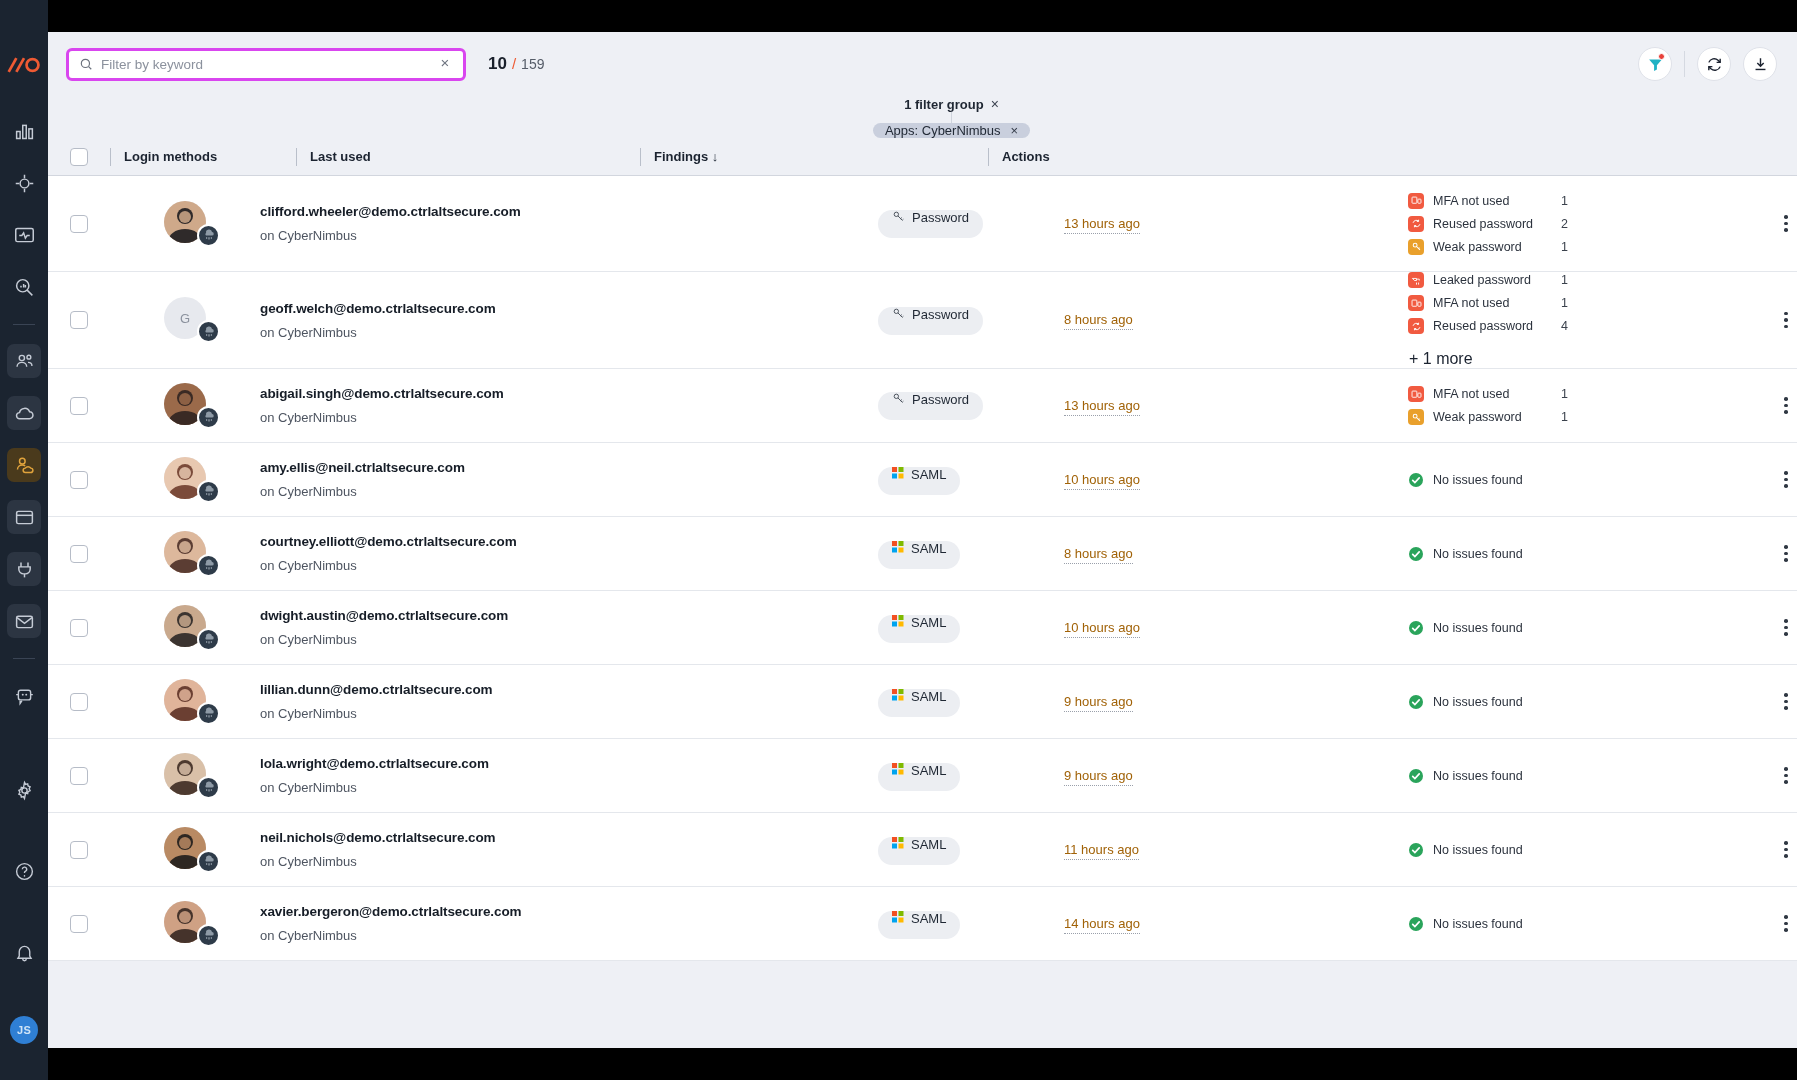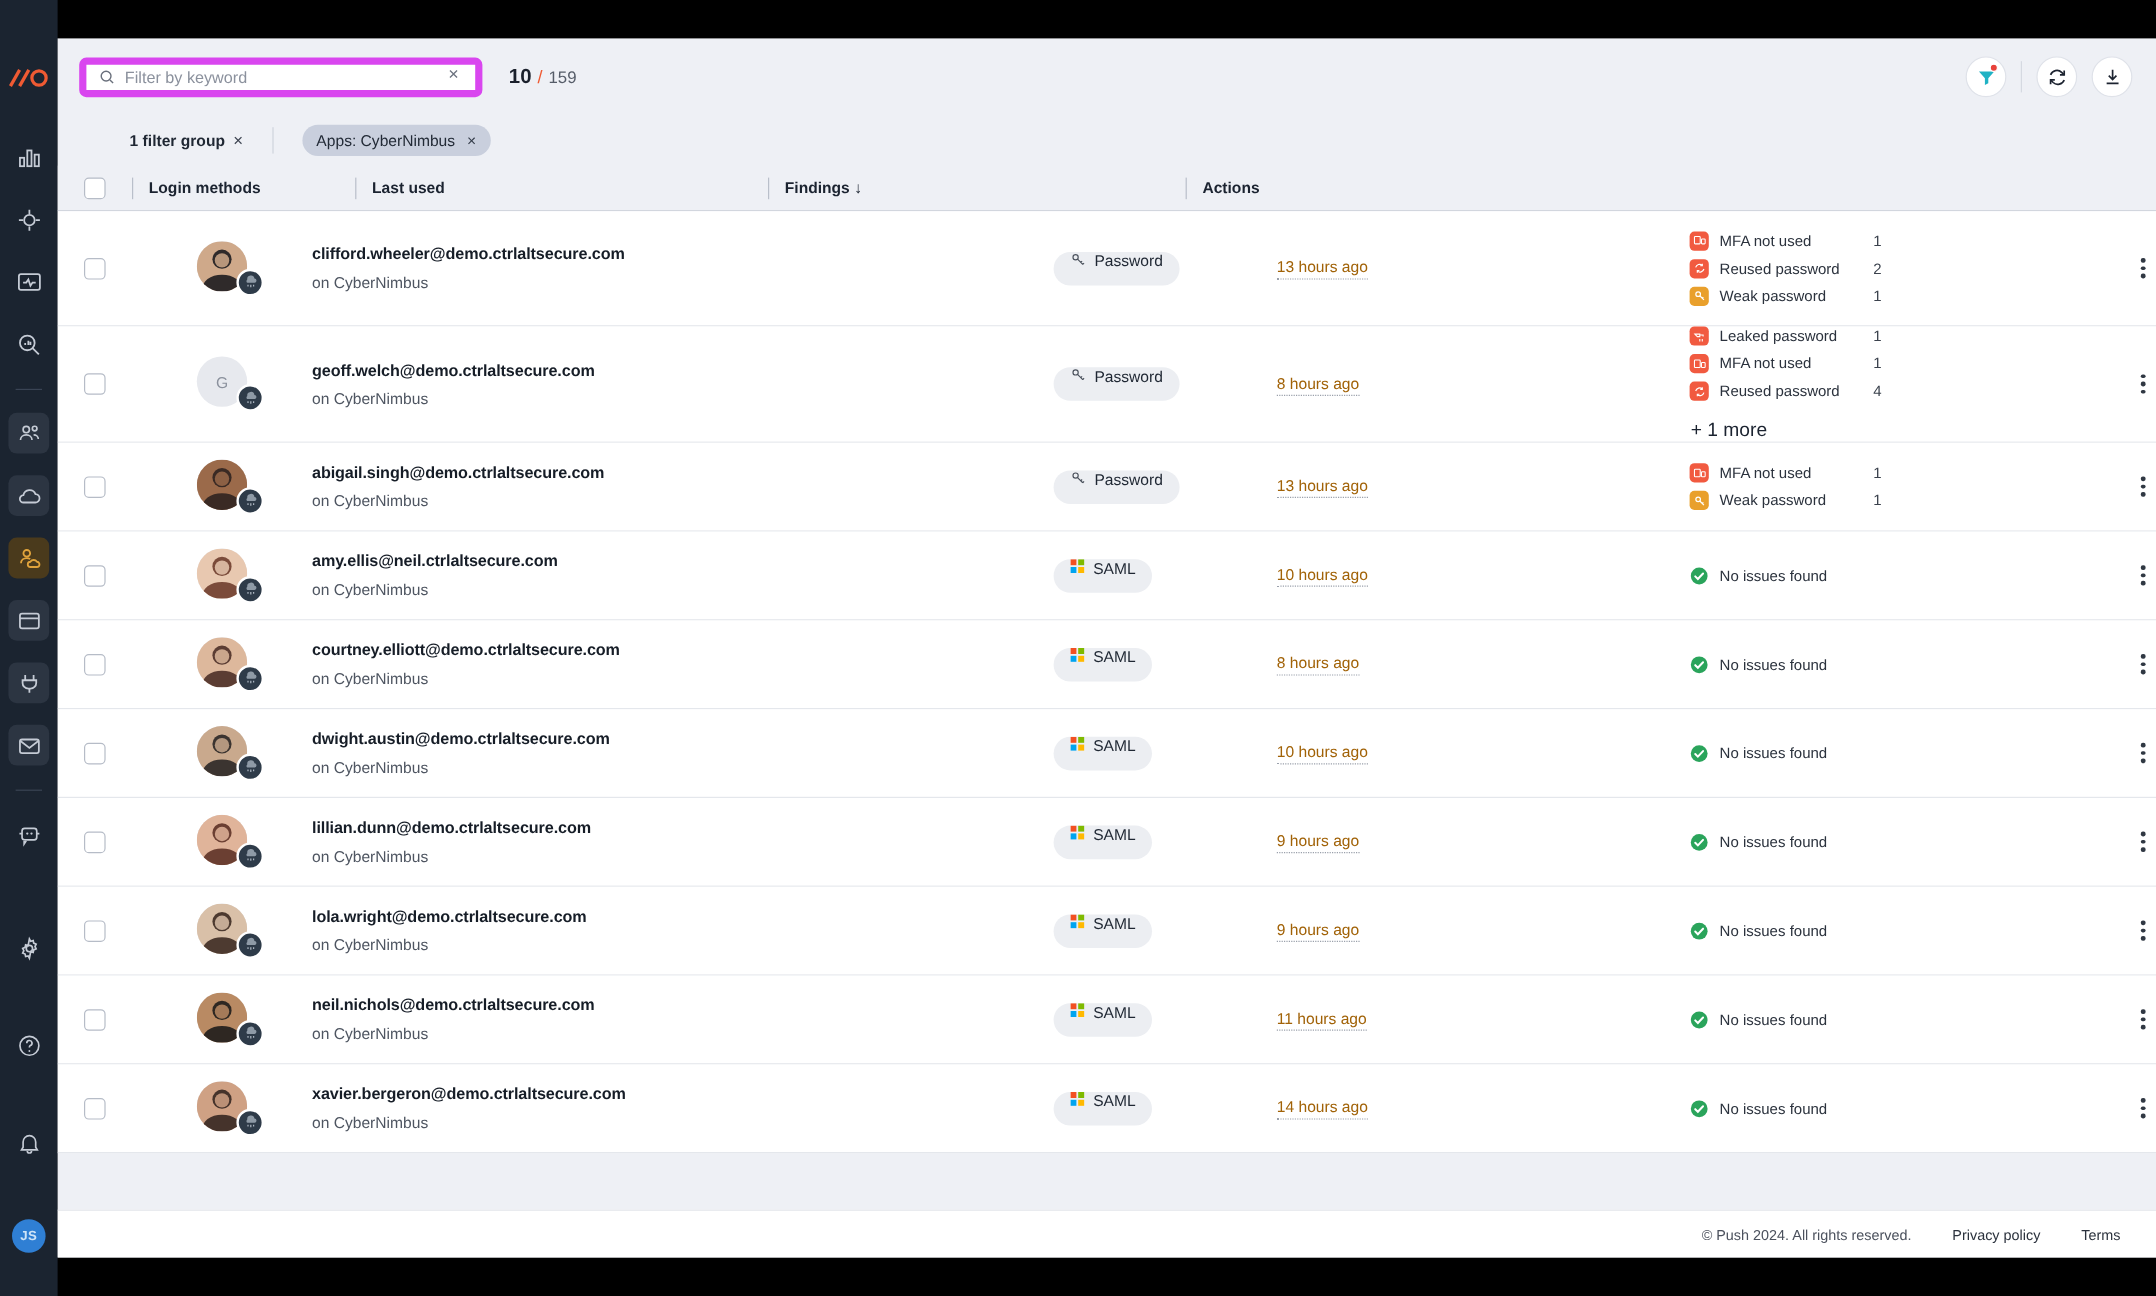--- a/index.html
+++ b/index.html
@@ -47,22 +47,22 @@
     background: #eef0f5;
     overflow: hidden;
   }
 
   
   .topbar {
     height: 64px; display: flex; align-items: center;
     padding: 0 22px 0 18px; position: relative;
   }
   .searchbox {
-    position: relative; width: 336px; height: 33px;
-    background: #fff; border: 6px solid #d946ef; border-radius: 6px;
+    position: relative; width: 400px; height: 33px;
+    background: #fff; border: 3px solid #d946ef; border-radius: 6px;
     display: flex; align-items: center; padding: 0 10px;
   }
   .searchbox .mag { width: 14px; height: 14px; flex: 0 0 14px; margin-right: 8px; }
   .searchbox input {
     flex: 1; border: 0; outline: 0; font-size: 13.5px; color: #1f2733;
     font-family: "Liberation Sans", sans-serif; background: transparent;
   }
   .searchbox input::placeholder { color: #8b919d; }
   .searchbox .clear {
     width: 16px; height: 16px; color: #6e7480; font-size: 15px; line-height: 14px;
@@ -85,21 +85,21 @@
   }
   .vdiv { width: 1px; height: 26px; background: #d5d9e1; }
   .badge-dot {
     position: absolute; top: 5px; right: 6px;
     width: 7px; height: 7px; border-radius: 50%; background: #e8413a;
     border: 1.5px solid #fff;
   }
 
   
   .filterrow {
-    height: 42px; display: flex; align-items: center; padding: 0 2px 0 60px; gap: 0;
+    height: 42px; display: flex; align-items: center; padding: 0 2px 0 60px; gap: 0; flex-direction: column;
   }
   .filter-group {
     display: flex; align-items: center; gap: 7px;
     font-size: 13px; color: #1f2733; font-weight: 700;
   }
   .filter-group .x { font-weight: 400; font-size: 14px; color:#3c4350; cursor:pointer; }
   .fdiv { width: 1px; height: 22px; background: #cfd4dd; margin: 0 24px; }
   .chip {
     background: #c9cfdd; border-radius: 14px; height: 26px;
     display: flex; align-items: center; gap: 10px; padding: 0 12px;
@@ -1007,20 +1007,15 @@
       <div class="kebab">
                 <i></i>
                 <i></i>
                 <i></i>
               </div>
     </div>
           </div>
         </div>
     </div>
 
-    <div class="footer">
-      <span>© Push 2024. All rights reserved.</span>
-      <a href="#">Privacy policy</a>
-      <a href="#">Terms</a>
-    </div>
 
   </div>
 </div>
 
 </body></html>

